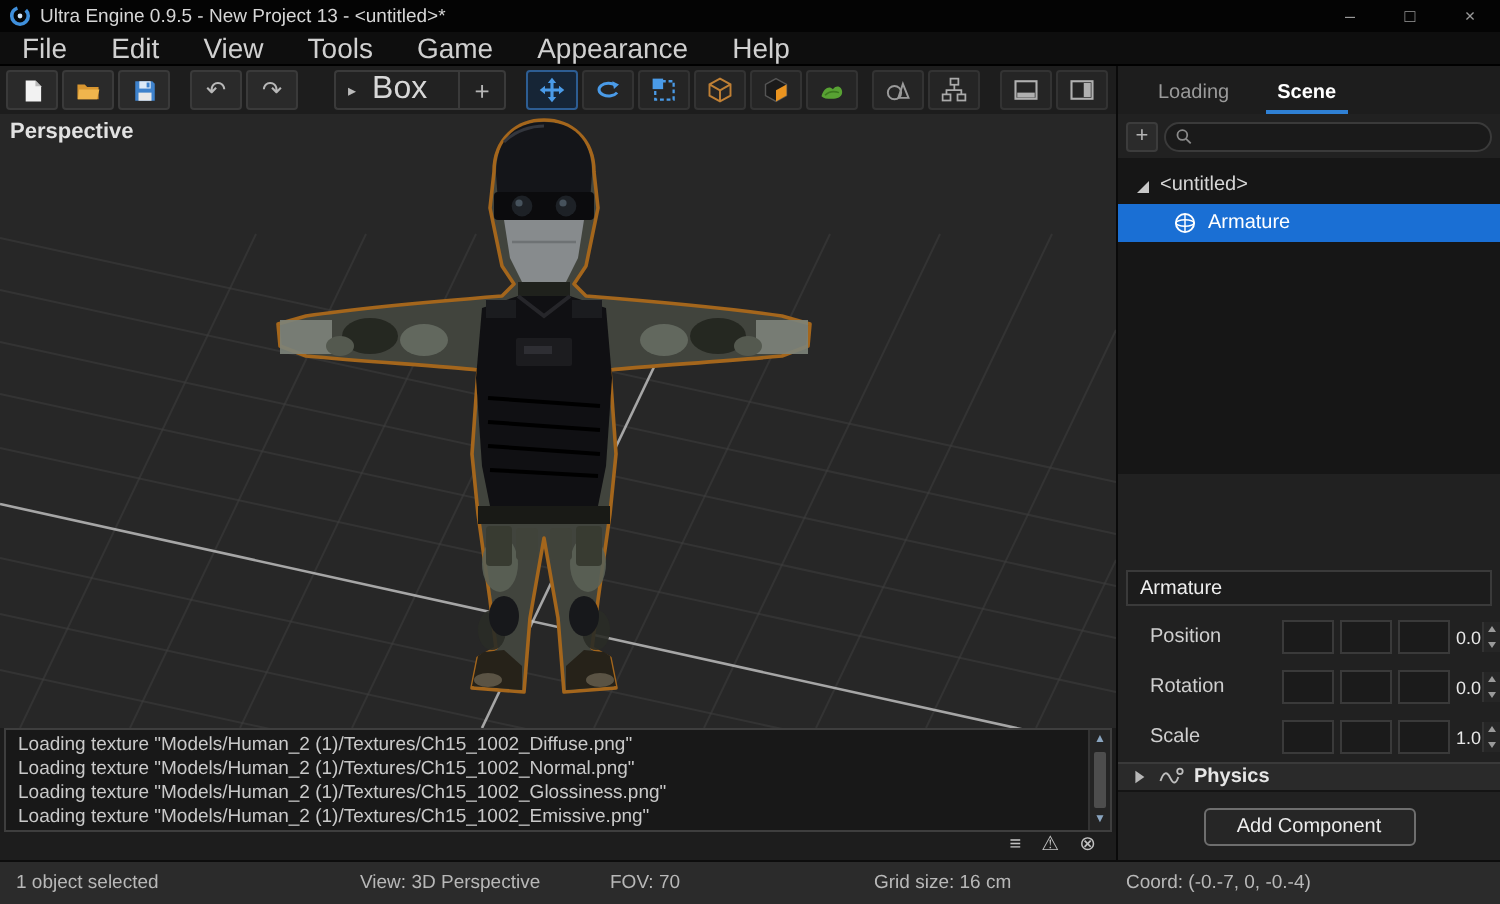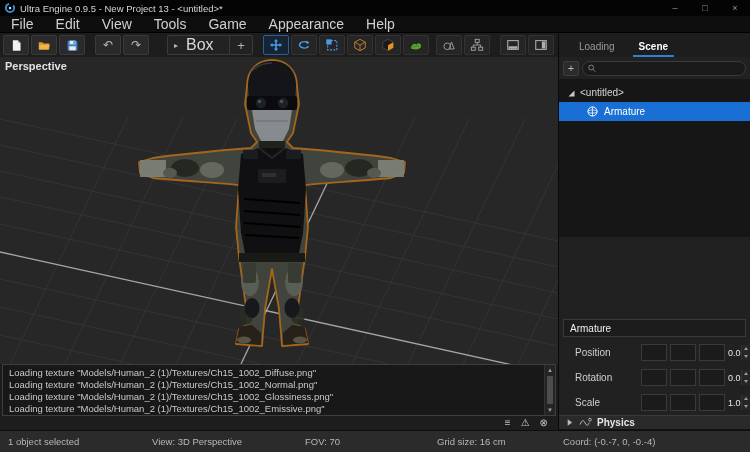--- a/index.html
+++ b/index.html
@@ -123,21 +123,21 @@
   .add-comp-wrap { height:34px; flex:none; display:flex; align-items:center; justify-content:center; }
   .add-comp { width:106px; height:19px; background:#262626; border:1px solid #6e6e6e;
               border-radius:3px; color:#ececec; font-size:10px; display:flex;
               align-items:center; justify-content:center; font-family:inherit; }
 
   
   .statusbar { height:22px; flex:none; background:#2b2b2b; border-top:1px solid #0d0d0d;
                position:relative; font-size:9.5px; color:#b8b8b8; }
   .statusbar span { position:absolute; top:5px; white-space:nowrap; }
   .st-selection { left:8px; }
-  .st-view { left:152px; }
+  .st-view { left:180px; }
   .st-fov { left:305px; }
   .st-grid { left:437px; }
   .st-coord { left:563px; }
 </style>
 </head>
 <body>
 
 <div class="app">
 
   <div class="titlebar">
@@ -490,20 +490,23 @@
         <svg class="hd-arrow" viewBox="0 0 10 10">
           <path d="M3 1.5 L8 5 L3 8.5 Z" fill="#b8b8b8"></path>
         </svg>
         <svg class="hd-icon" viewBox="0 0 16 16">
           <path d="M1.5 10.5 C3.5 4.5 5.5 4.5 7.5 8.5 C9.5 12.5 11 12.5 12.5 8" fill="none" stroke="#bdbdbd" stroke-width="1.2"></path>
           <circle cx="13.5" cy="4.5" r="1.7" fill="none" stroke="#bdbdbd" stroke-width="1.1"></circle>
         </svg>
         <span class="section-title">Physics</span>
       </div>
 
+      <div class="add-comp-wrap">
+        <button class="add-comp">Add Component</button>
+      </div>
     </div>
   </div>
 
   <div class="statusbar">
     <span class="st-selection">1 object selected</span>
     <span class="st-view">View: 3D Perspective</span>
     <span class="st-fov">FOV: 70</span>
     <span class="st-grid">Grid size: 16 cm</span>
     <span class="st-coord">Coord: (-0.-7, 0, -0.-4)</span>
   </div>

